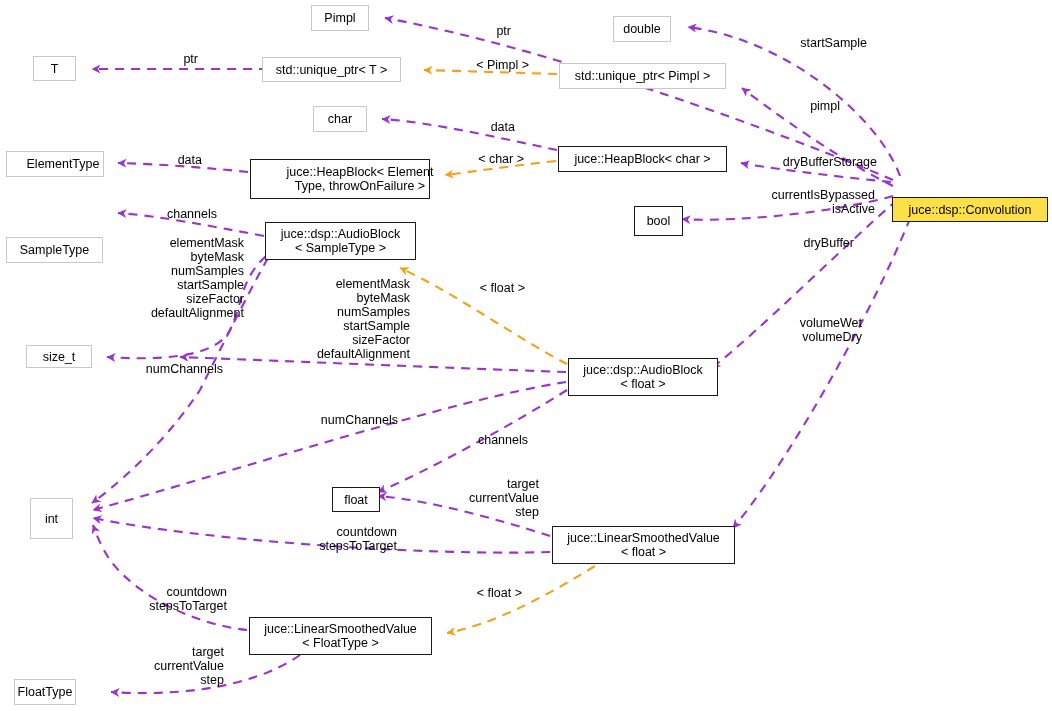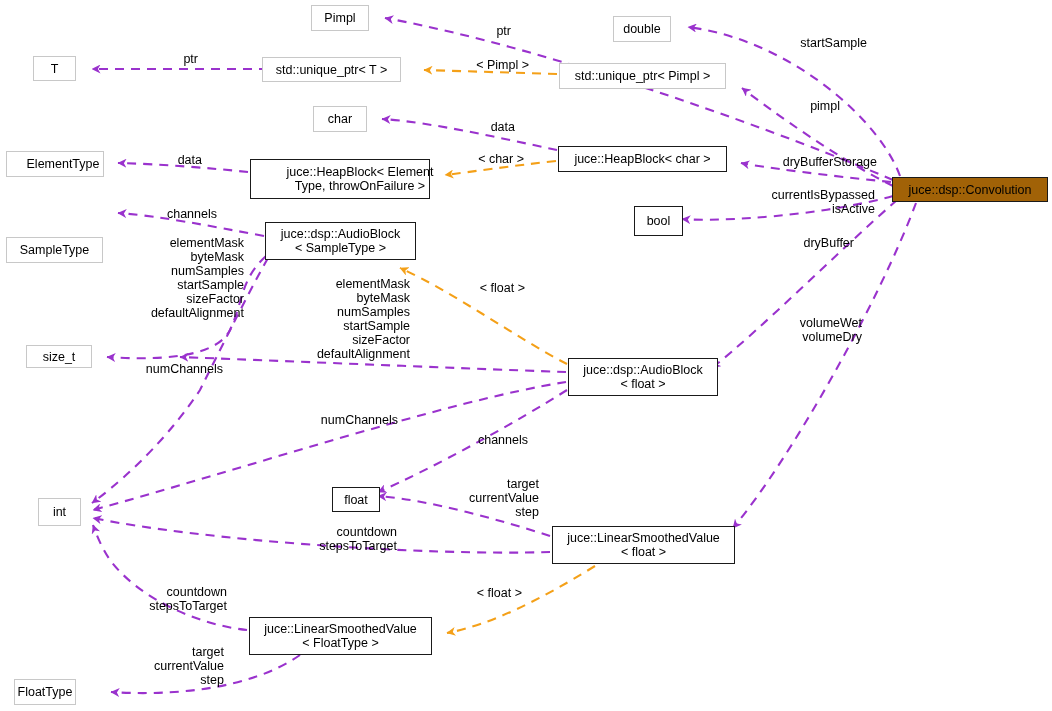--- a/index.html
+++ b/index.html
@@ -4,21 +4,21 @@
 <style>
   html,body{margin:0;padding:0;background:#ffffff;}
   #canvas{position:relative;width:1052px;height:711px;background:#fff;
           font-family:"Liberation Sans","DejaVu Sans",sans-serif;overflow:hidden;}
   svg#edges{position:absolute;left:0;top:0;width:1052px;height:711px;}
   .node{position:absolute;box-sizing:border-box;display:flex;align-items:center;
         justify-content:center;text-align:center;background:#ffffff;
         color:#000000;font-size:12.5px;line-height:14px;white-space:pre;}
   .node.thin{border:1px solid #c8c8c8;}
   .node.thick{border:1.6px solid #1a1a1a;}
-  .node.current{background:#a16207;border:1.6px solid #1a1a1a;}
+  .node.current{background:#fde047;border:1.6px solid #1a1a1a;margin-top:20px;}
   .edge-label{position:absolute;font-size:12.5px;line-height:14px;color:#000;
               text-align:right;white-space:pre;}
 </style>
 </head>
 <body>
 
 <div id="canvas">
 
   <svg id="edges" viewBox="0 0 1052 711" xmlns="http://www.w3.org/2000/svg">
     <defs>
@@ -98,21 +98,21 @@
 Type, throwOnFailure &gt;</div>
       <div class="node current" style="left: 892px; top: 177px; width: 156px; height: 25px;">juce::dsp::Convolution</div>
       <div class="node thin" style="left: 6px; top: 201px; width: 97px; height: 26px; margin-top: 36px;">SampleType</div>
       <div class="node thick" style="left: 634px; top: 206px; width: 49px; height: 30px;">bool</div>
       <div class="node thick" style="left: 265px; top: 222px; width: 151px; height: 38px;">juce::dsp::AudioBlock
 &lt; SampleType &gt;</div>
       <div class="node thin" style="left: 26px; top: 345px; width: 66px; height: 23px;">size_t</div>
       <div class="node thick" style="left: 568px; top: 358px; width: 150px; height: 38px;">juce::dsp::AudioBlock
 &lt; float &gt;</div>
       <div class="node thick" style="left: 315px; top: 487px; width: 48px; height: 25px; margin-left: 17px;">float</div>
-      <div class="node thin" style="left: 38px; top: 498px; width: 43px; height: 28px; text-align: center;">int</div>
+      <div class="node thin" style="left: 30px; top: 498px; width: 43px; height: 41px; text-align: center;">int</div>
       <div class="node thick" style="left: 552px; top: 526px; width: 183px; height: 38px;">juce::LinearSmoothedValue
 &lt; float &gt;</div>
       <div class="node thick" style="left: 249px; top: 617px; width: 183px; height: 38px;">juce::LinearSmoothedValue
 &lt; FloatType &gt;</div>
       <div class="node thin" style="left: 14px; top: 679px; width: 62px; height: 26px;">FloatType</div>
     </div>
   <div id="labels-layer">
       <div class="edge-label" style="left: 481px; top: 24px; width: 30px;">ptr</div>
       <div class="edge-label" style="left: 777px; top: 36px; width: 90px;">startSample</div>
       <div class="edge-label" style="left: 168px; top: 52px; width: 30px;">ptr</div>

